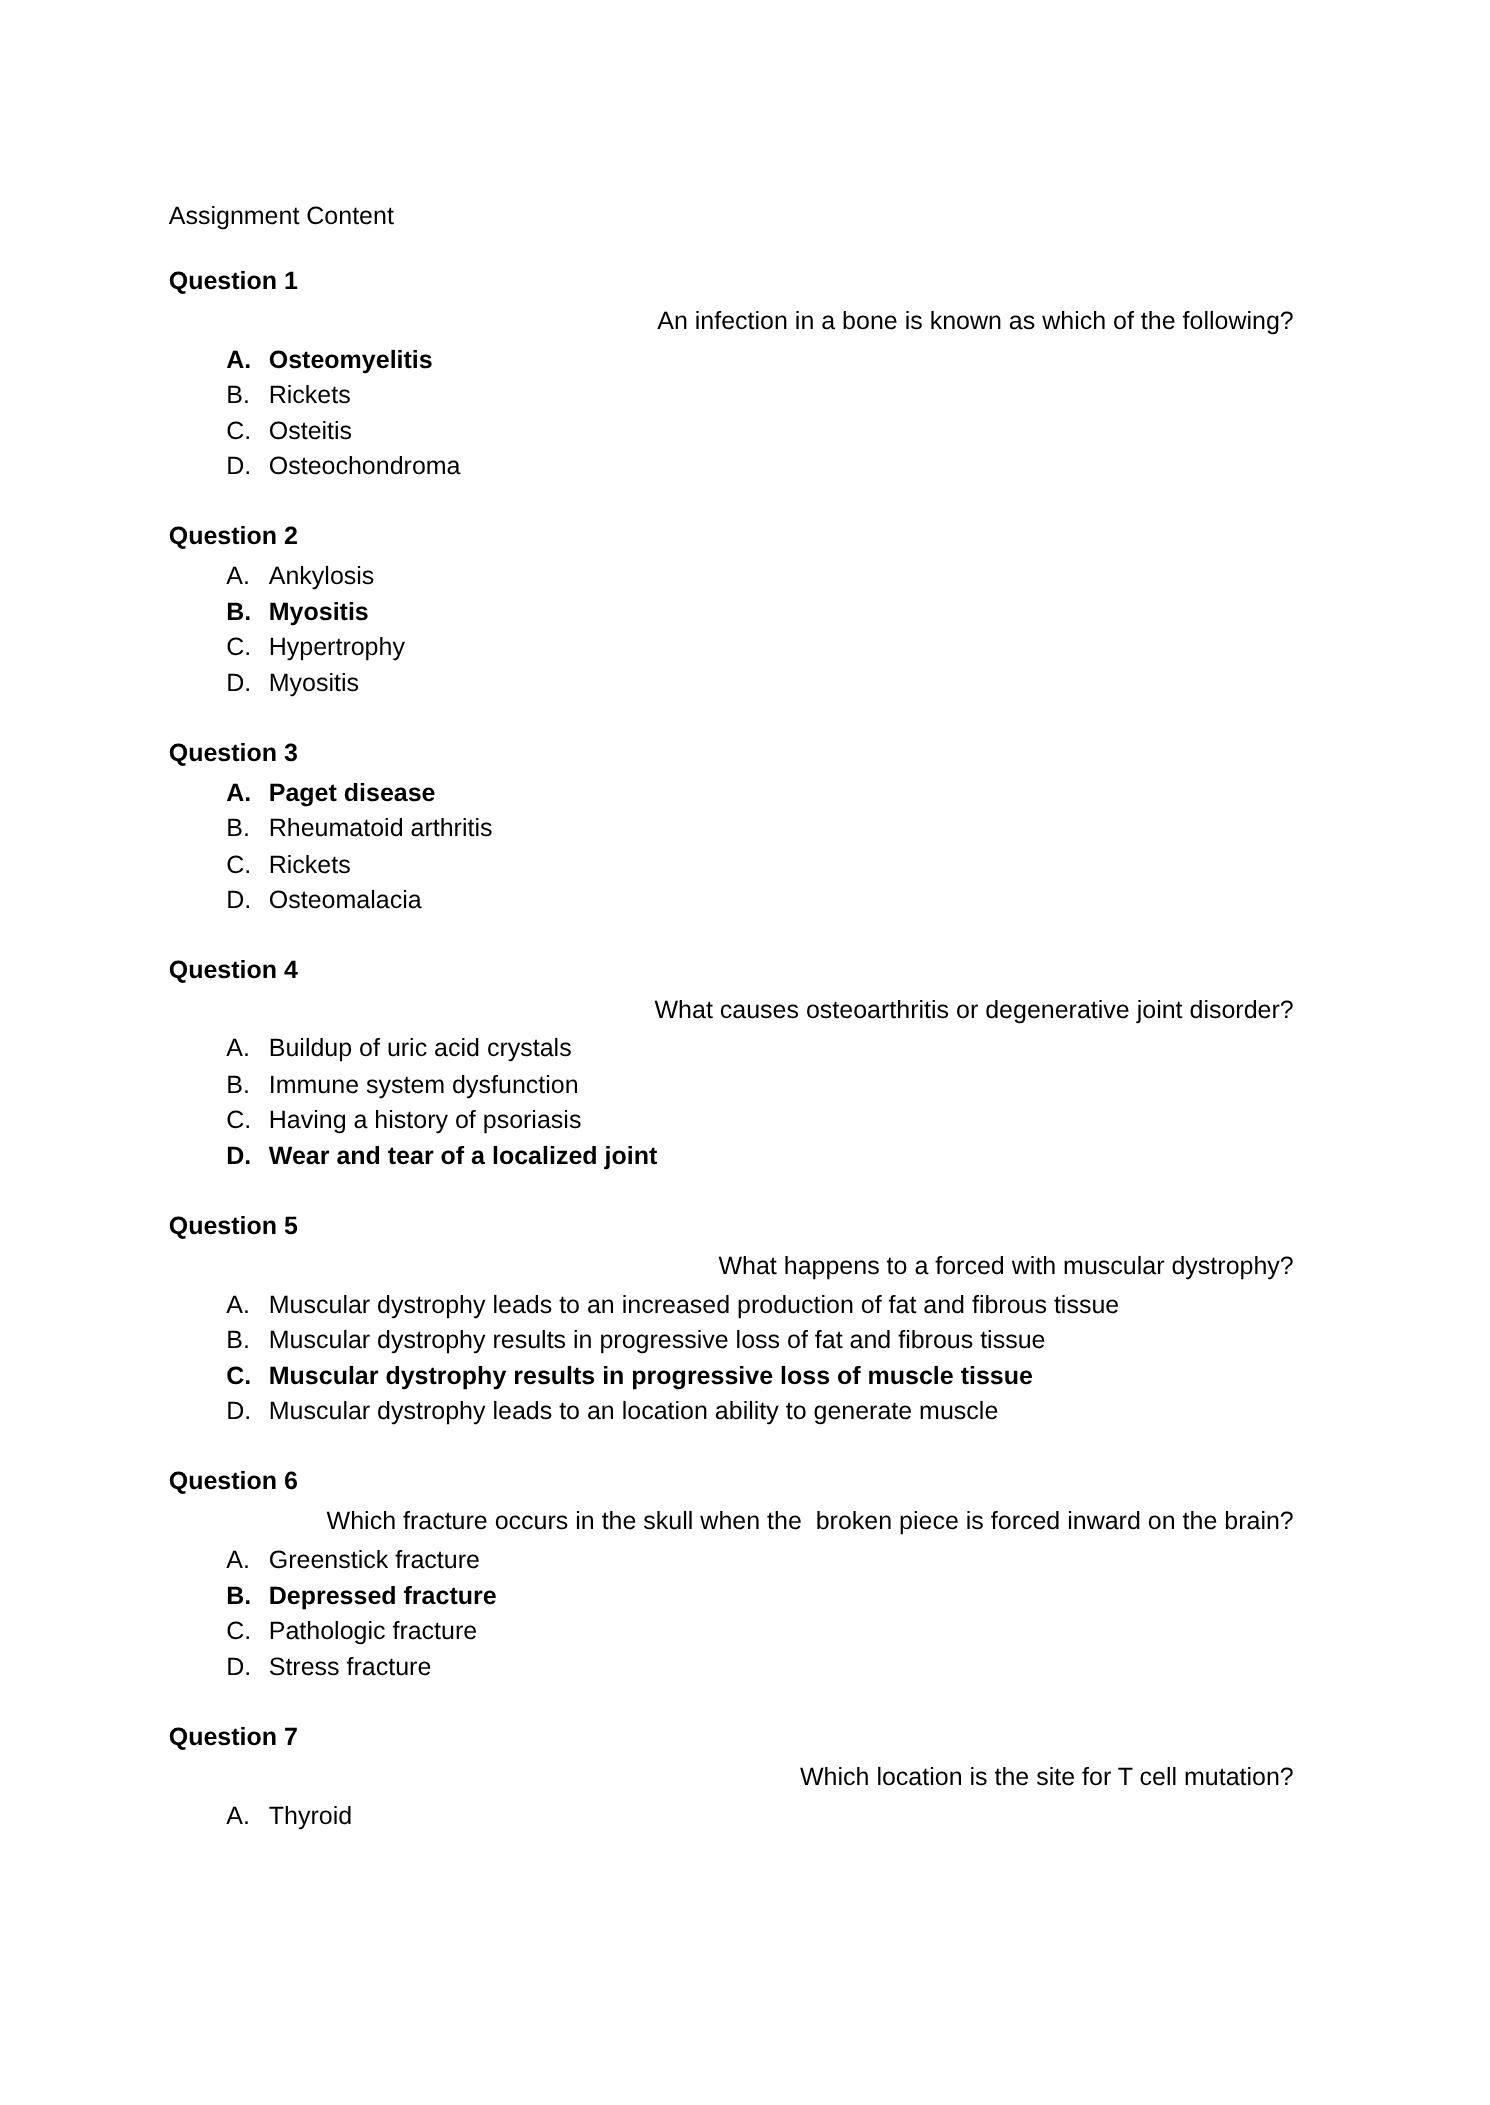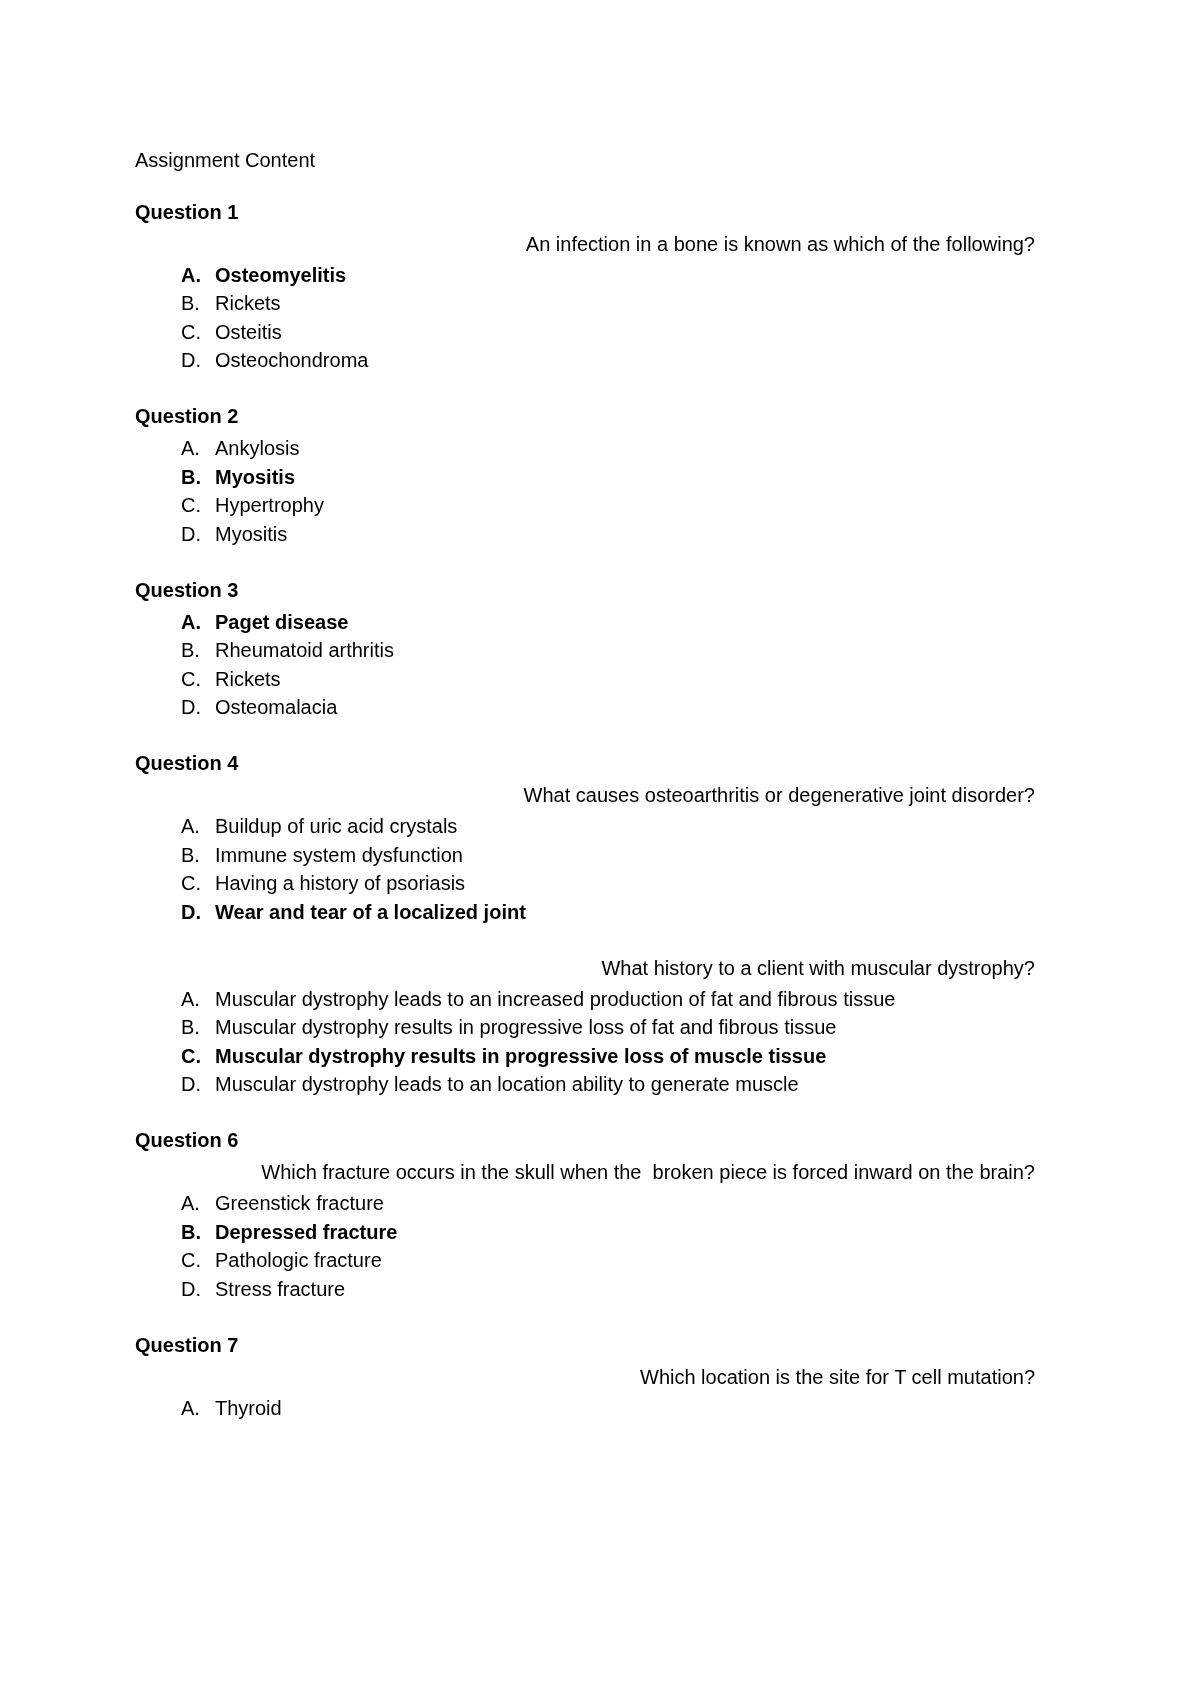--- a/index.html
+++ b/index.html
@@ -20,21 +20,21 @@
     height: 1684px;
     padding: 143px 0 0 135px;
     background: #ffffff;
   }
   .content {
     width: 900px;
     font-size: 20px;
     line-height: 28.5px;
   }
   .doc-title {
-    margin: 3px 0 23px 0;
+    margin: 16px 0 23px 0;
     font-weight: 400;
   }
   .q-block {
     margin: 0 0 27.5px 0;
   }
   .q-title {
     margin: 0 0 3.5px 0;
     font-weight: 700;
   }
   .q-text {
@@ -155,21 +155,22 @@
           <span class="opt-text">Having a history of psoriasis</span>
         </li>
         <li class="option correct">
           <span class="letter">D.</span>
           <span class="opt-text">Wear and tear of a localized joint</span>
         </li>
       </ol>
     </section>
 
     <section class="q-block">
-      <p class="q-text">What history to a client with muscular dystrophy?</p>
+      <p class="q-title">Question 5</p>
+      <p class="q-text">What happens to a forced with muscular dystrophy?</p>
       <ol class="options">
         <li class="option">
           <span class="letter">A.</span>
           <span class="opt-text">Muscular dystrophy leads to an increased production of fat and fibrous tissue</span>
         </li>
         <li class="option">
           <span class="letter">B.</span>
           <span class="opt-text">Muscular dystrophy results in progressive loss of fat and fibrous tissue</span>
         </li>
         <li class="option correct">

